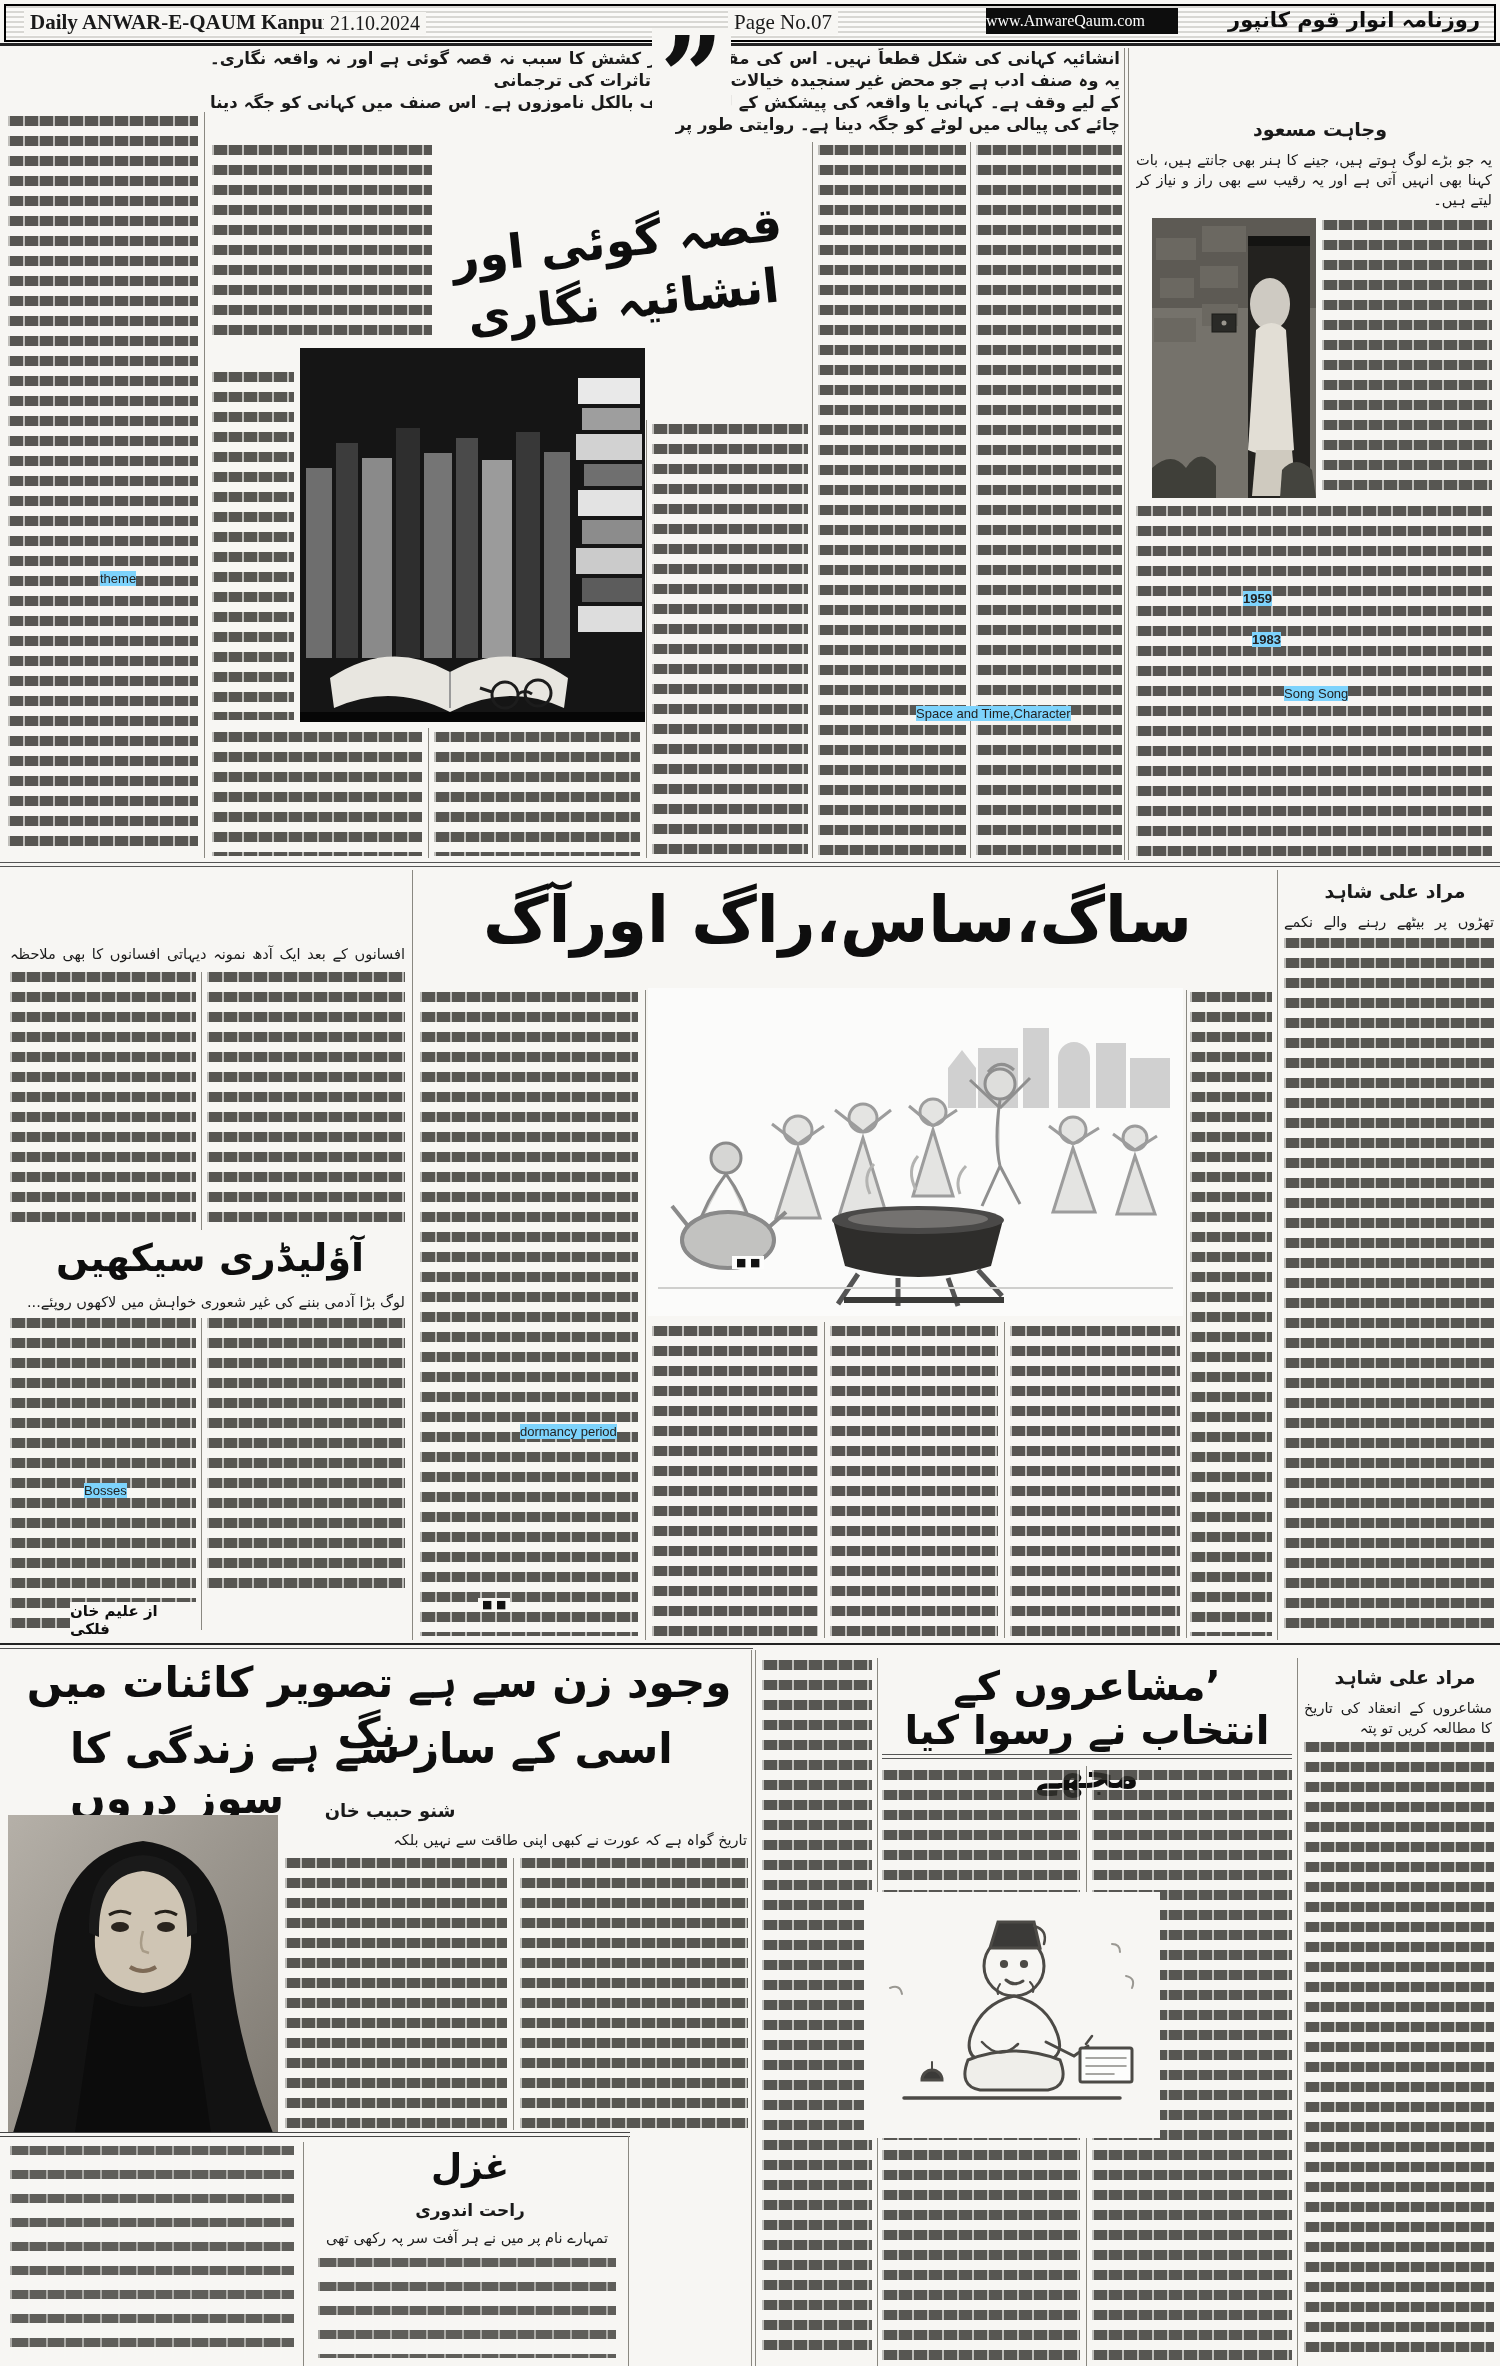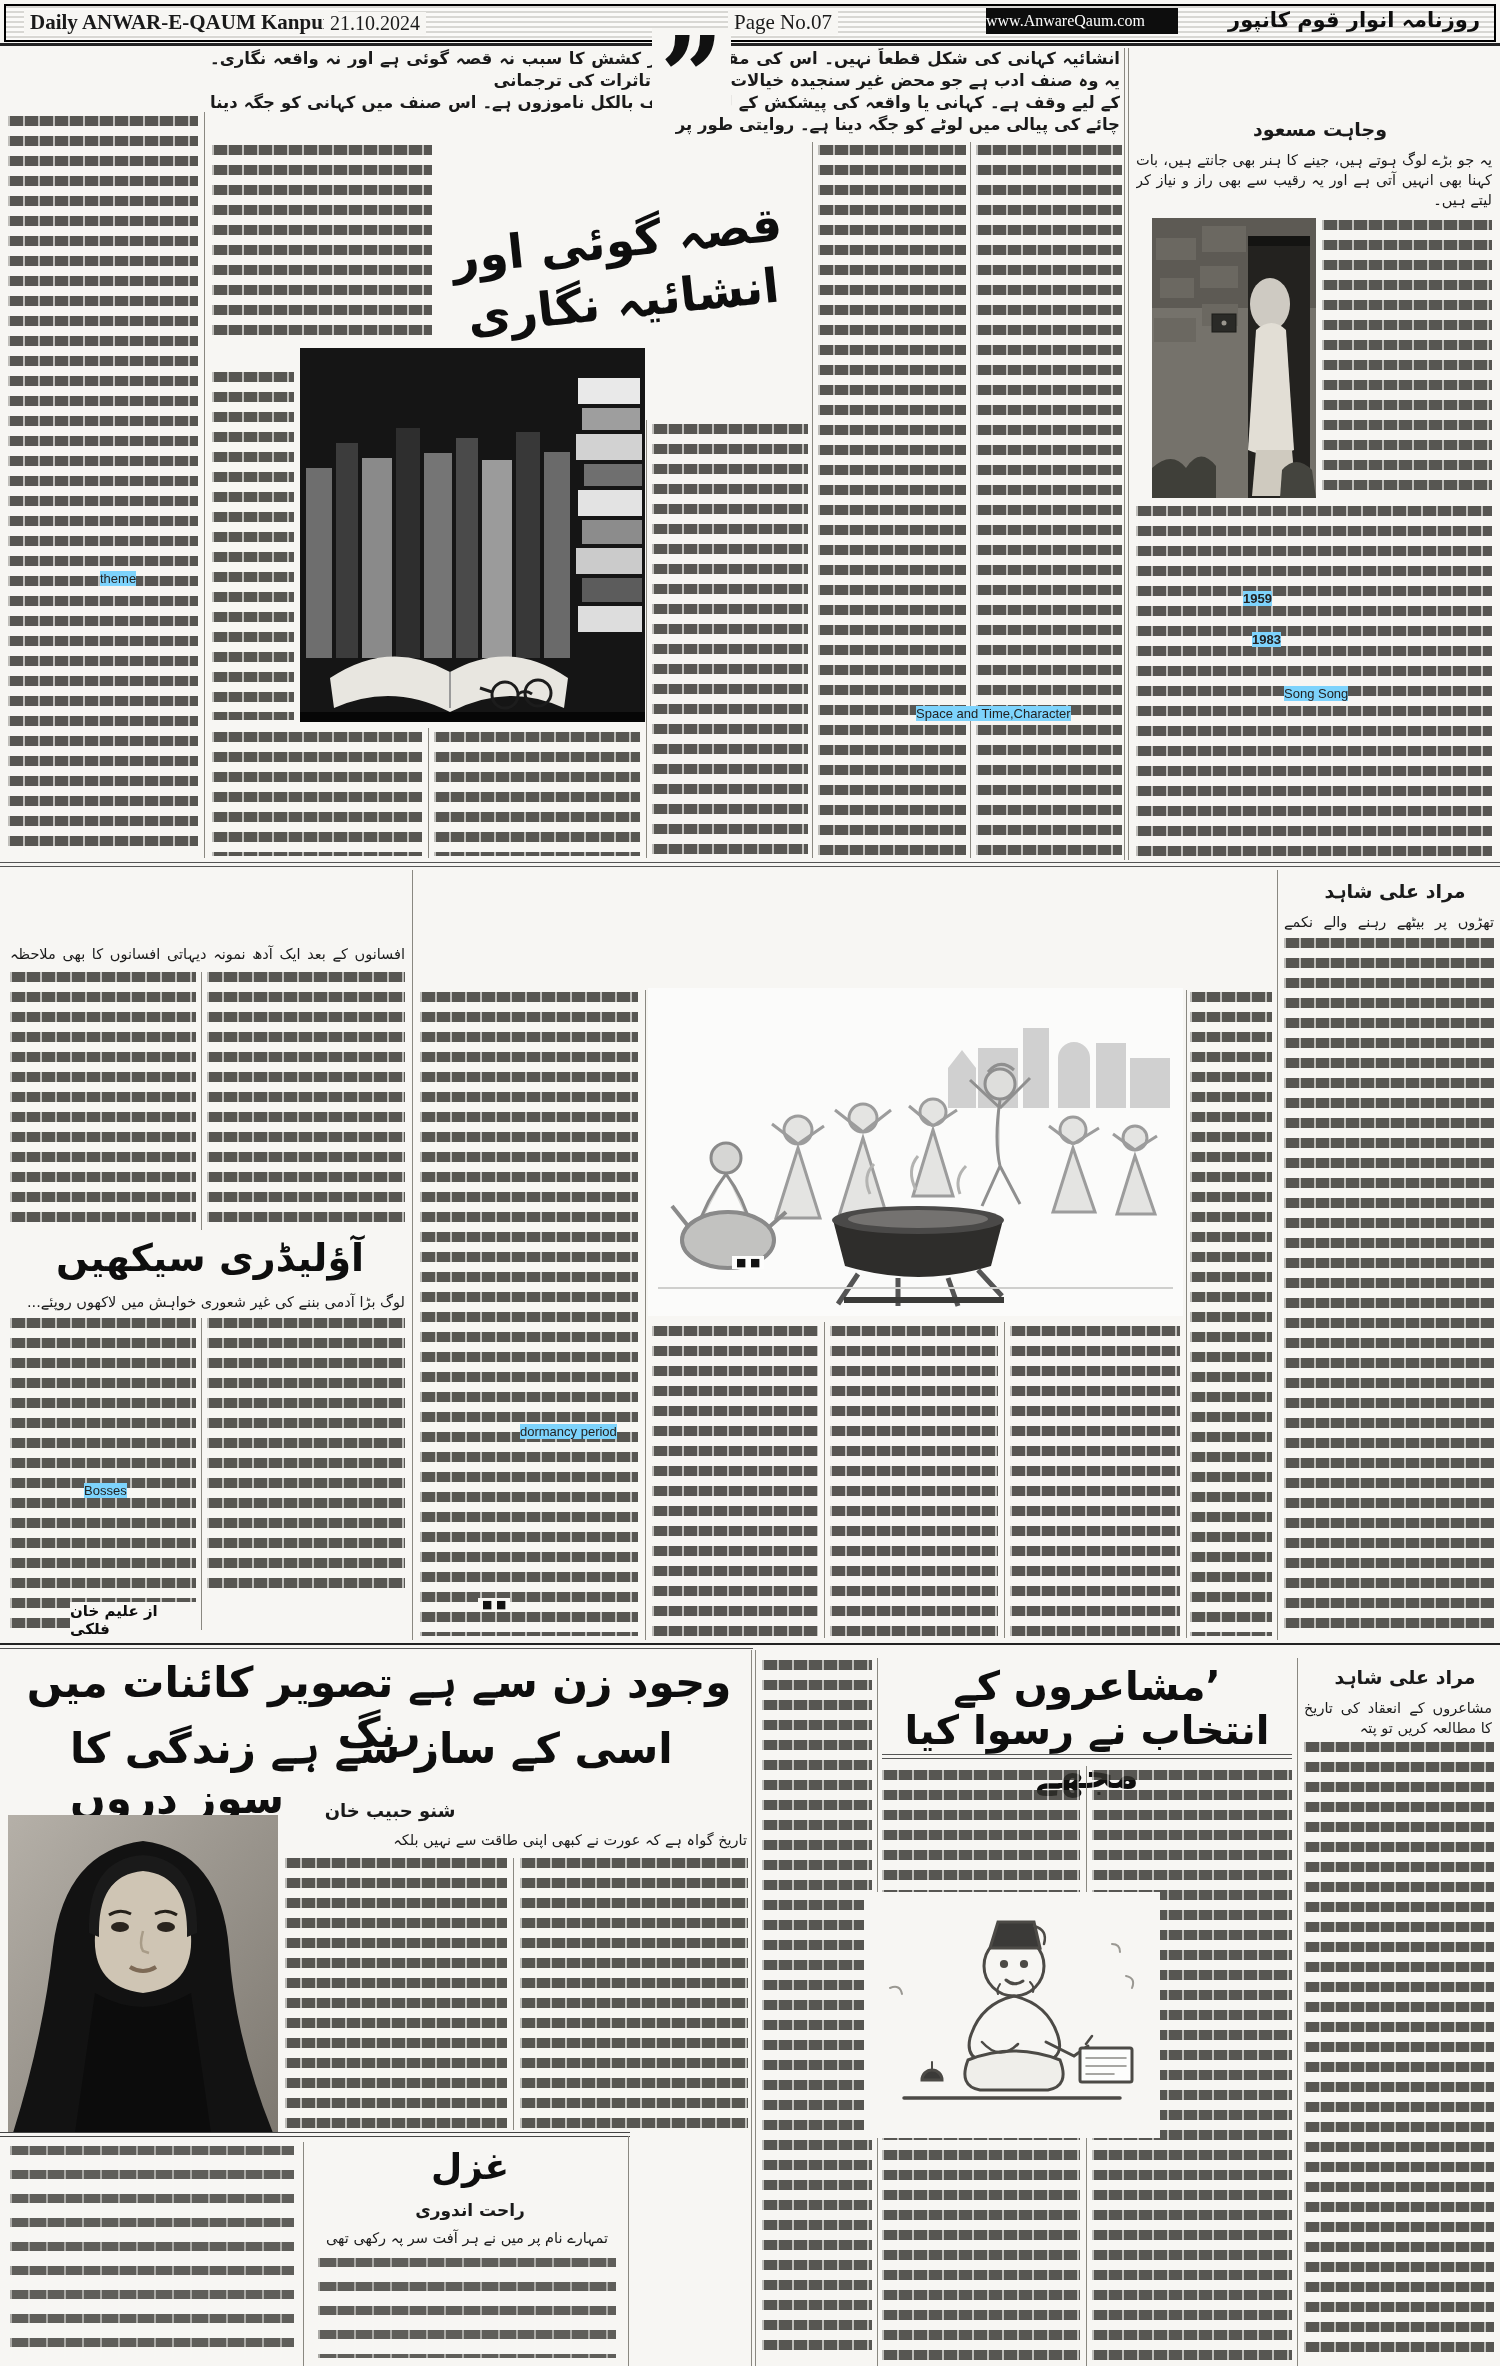--- a/index.html
+++ b/index.html
@@ -148,20 +148,21 @@
   <div class="abs greek" style="left:976px;top:145px;width:146px;height:712px;"></div>
   <span class="ensnip" style="left:916px;top:706px;">Space and Time,Character</span>
   <div class="vrule" style="left:428px;top:728px;height:130px;"></div>
   <div class="abs greek" style="left:212px;top:732px;width:210px;height:124px;"></div>
   <div class="abs greek" style="left:434px;top:732px;width:206px;height:124px;"></div>
 
   <div class="abs urdu byline" style="left:1320px;top:880px;width:150px;font-size:19px;">مراد علی شاہد</div>
   <div class="abs urdu opening" style="left:1284px;top:912px;width:210px;height:22px;">تھڑوں پر بیٹھے رہنے والے نکمے نوجوانوں اور گھر و...</div>
   <div class="abs greek" style="left:1284px;top:938px;width:210px;height:700px;"></div>
 
+  <div class="abs urdu hl" style="left:425px;top:888px;width:825px;font-size:64px;text-align:center;line-height:1.0;">ساگ،ساس،راگ اورآگ</div>
 
   <div class="photo" style="left:648px;top:988px;width:535px;height:328px;background:#fdfdfc;">
     <svg width="535" height="328" viewBox="0 0 535 328">
       <rect width="535" height="328" fill="#fbfbfa"></rect>
       <g fill="#c9c9c9" opacity="0.85">
         <rect x="330" y="60" width="40" height="60"></rect>
           <rect x="375" y="40" width="26" height="80"></rect>
         <path d="M410 120 v-50 a16 16 0 0 1 32 0 v50 z"></path>
           <rect x="448" y="55" width="30" height="65"></rect>
         <rect x="482" y="70" width="40" height="50"></rect>

